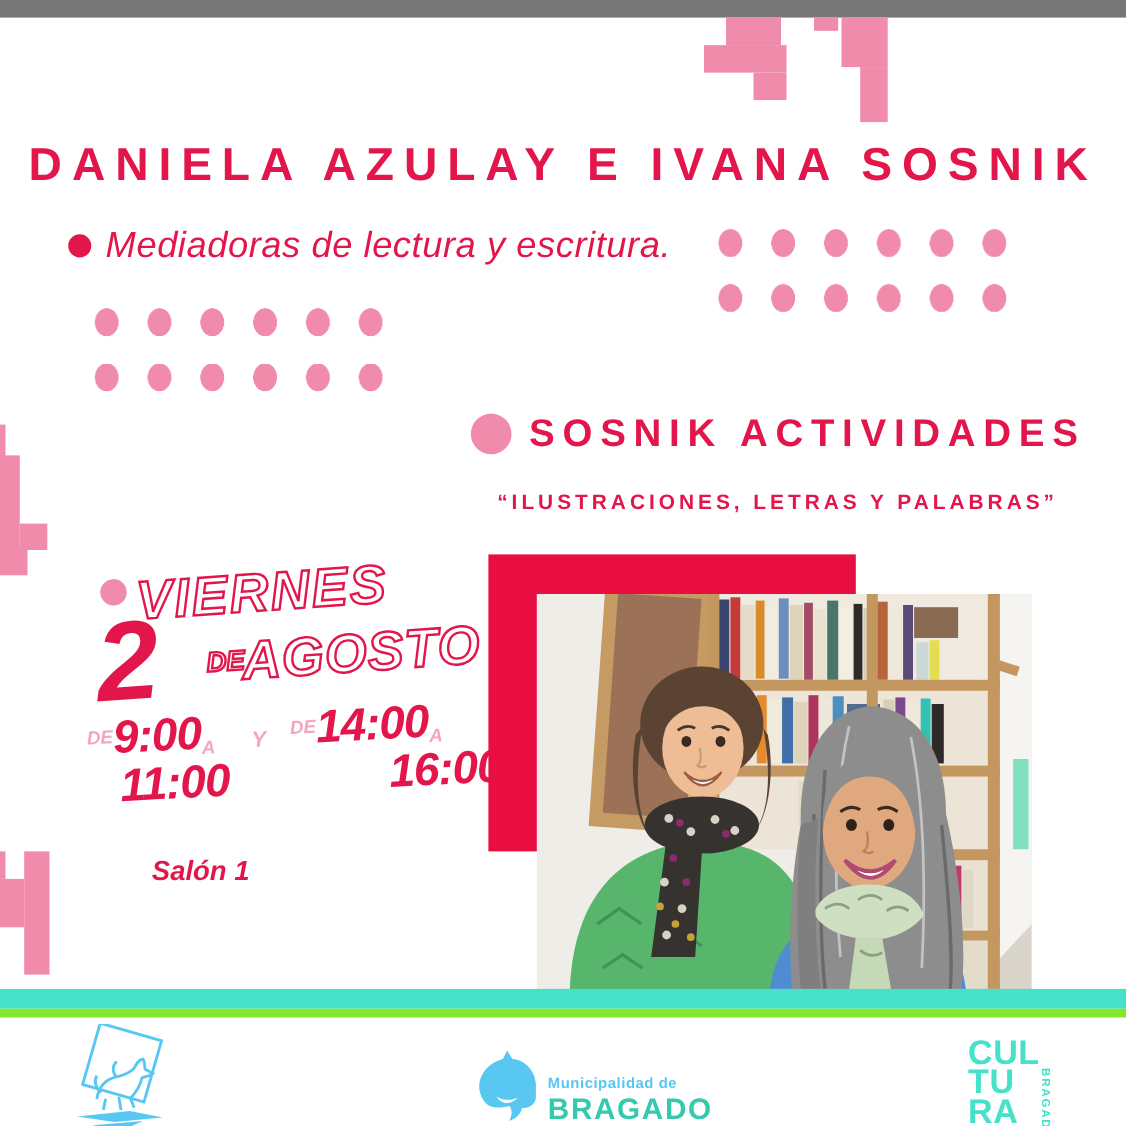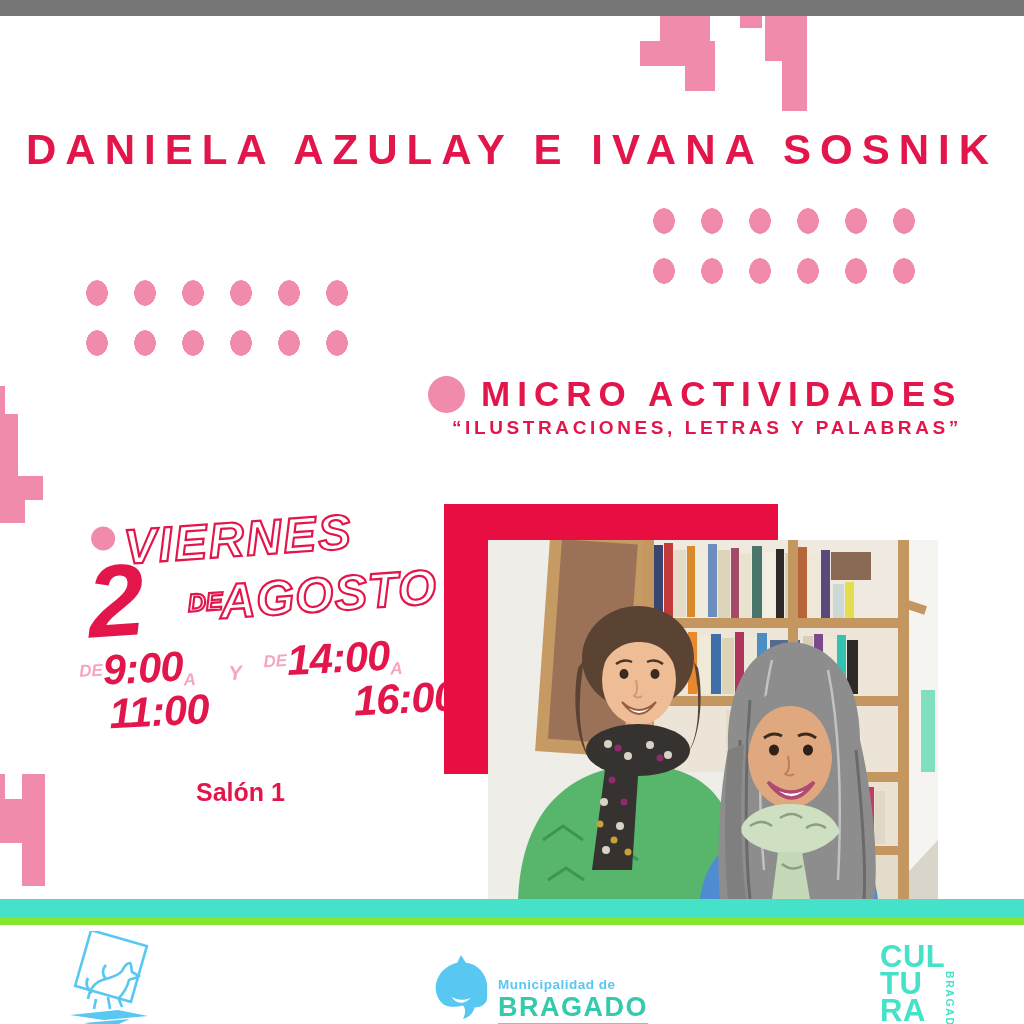--- a/index.html
+++ b/index.html
@@ -30,21 +30,21 @@
   .dots-right{left:653px;top:192px;}
   .dots-left{left:86px;top:264px;}
 
   
   .px{position:absolute;background:var(--pink);}
 
   
   .micro-row{position:absolute;left:428px;top:358px;display:flex;align-items:center;gap:16px;}
   .micro-bullet{width:37px;height:37px;border-radius:50%;background:var(--pink);flex:none;}
   .micro-title{font-size:35px;font-weight:800;letter-spacing:7px;color:var(--red);white-space:nowrap;}
-  .micro-quote{position:absolute;left:452px;top:401px;font-size:19px;font-weight:700;
+  .micro-quote{position:absolute;left:452px;top:431px;font-size:19px;font-weight:700;
     letter-spacing:3.6px;color:var(--red);white-space:nowrap;}
 
   
   .date-block{position:absolute;left:85px;top:492px;width:340px;height:160px;transform:rotate(-4deg);}
   .date-dot{position:absolute;left:10px;top:8px;width:24px;height:24px;border-radius:50%;background:var(--pink);}
   .outline{color:#fff;-webkit-text-stroke:2.2px var(--red);font-style:italic;font-weight:800;white-space:nowrap;}
   .weekday{position:absolute;left:42px;top:2px;font-size:49px;letter-spacing:2px;}
   .day-num{position:absolute;left:2px;top:32px;font-size:102px;line-height:1;font-style:italic;
     font-weight:800;color:var(--red);z-index:2;}
   .de-word{position:absolute;left:102px;top:76px;font-size:25px;}
@@ -56,22 +56,22 @@
   .slot .r1{display:flex;align-items:flex-start;}
   .small-pink{color:var(--pink-light);font-size:17px;font-weight:800;padding-top:8px;}
   .small-pink.a{padding-top:22px;}
   .time-big{font-size:42px;line-height:.85;letter-spacing:-1px;}
   .slot .r2{margin-top:2px;}
   .slot1 .r2{margin-left:28px;}
   .slot2 .r2{margin-left:88px;}
   .joiner{color:var(--pink-light);font-size:20px;font-weight:800;margin-top:16px;}
 
   
-  .location{position:absolute;left:138px;top:762px;width:205px;text-align:center;
-    font-size:25px;font-weight:800;color:var(--red);line-height:1.15;}
+  .location{position:absolute;left:138px;top:762px;width:205px;
+    font-size:25px;font-weight:800;font-style:italic;color:var(--red);line-height:1.15;}
 
   
   .red-square{position:absolute;left:444px;top:488px;width:334px;height:270px;background:var(--red-square);}
   .photo{position:absolute;left:488px;top:524px;width:450px;height:359px;overflow:hidden;background:#efece7;}
   .photo svg{display:block;}
 
   
   .stripe-turquoise{position:absolute;left:0;top:883px;width:1024px;height:18px;background:var(--turquoise);}
   .stripe-lime{position:absolute;left:0;top:901px;width:1024px;height:8px;background:var(--lime);}
 
@@ -108,27 +108,31 @@
     <div class="px" style="left:0;top:483px;width:25px;height:24px;"></div>
   </div>
 
   <div>
     <div class="px" style="left:0;top:758px;width:5px;height:25px;"></div>
     <div class="px" style="left:22px;top:758px;width:23px;height:112px;"></div>
     <div class="px" style="left:0;top:783px;width:22px;height:44px;"></div>
   </div>
 
   <div class="title">DANIELA AZULAY E IVANA SOSNIK</div>
+  <div class="subtitle-row">
+    <span class="subtitle-bullet"></span>
+    <span class="subtitle-text">Mediadoras de lectura y escritura.</span>
+  </div>
 
   <div class="dots dots-right"></div>
   <div class="dots dots-left"></div>
 
   <div class="micro-row">
     <span class="micro-bullet"></span>
-    <span class="micro-title">MICRO ACTIVIDADES</span>
+    <span class="micro-title">SOSNIK ACTIVIDADES</span>
   </div>
   <div class="micro-quote">“ILUSTRACIONES, LETRAS Y PALABRAS”</div>
 
   <div class="date-block">
     <span class="date-dot"></span>
     <span class="weekday outline">VIERNES</span>
     <span class="day-num">2</span>
     <span class="de-word outline">DE</span>
     <span class="month outline">AGOSTO</span>
   </div>

